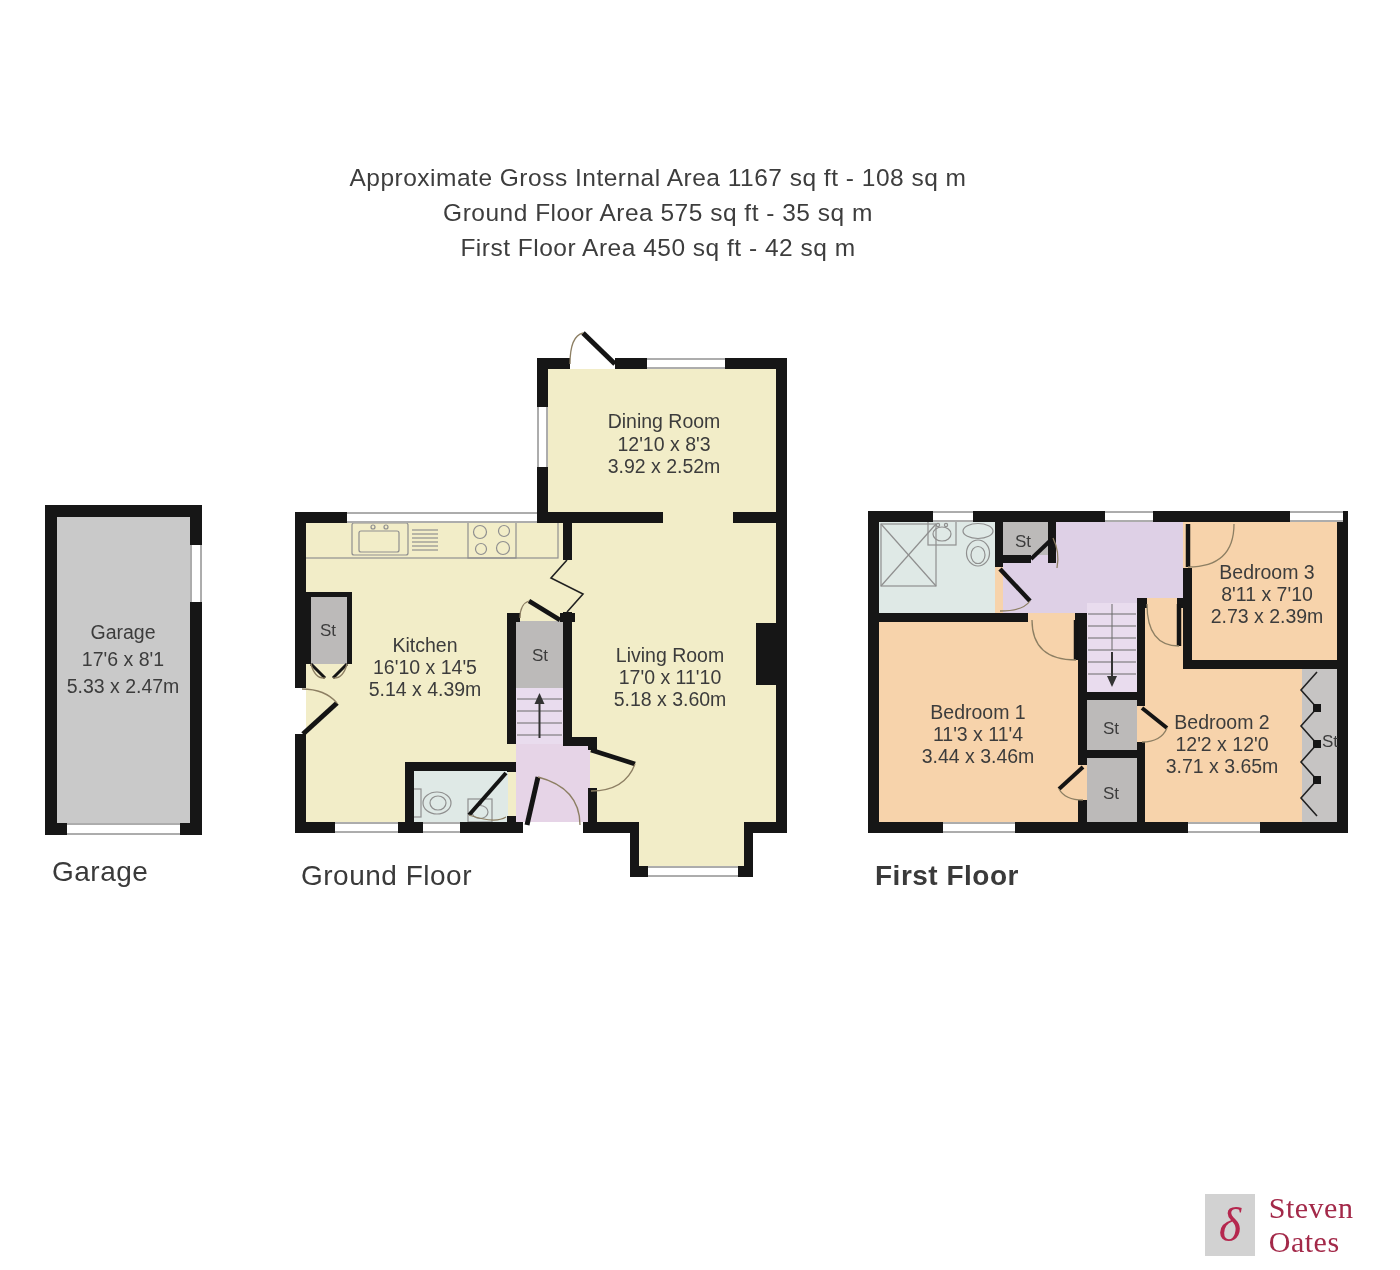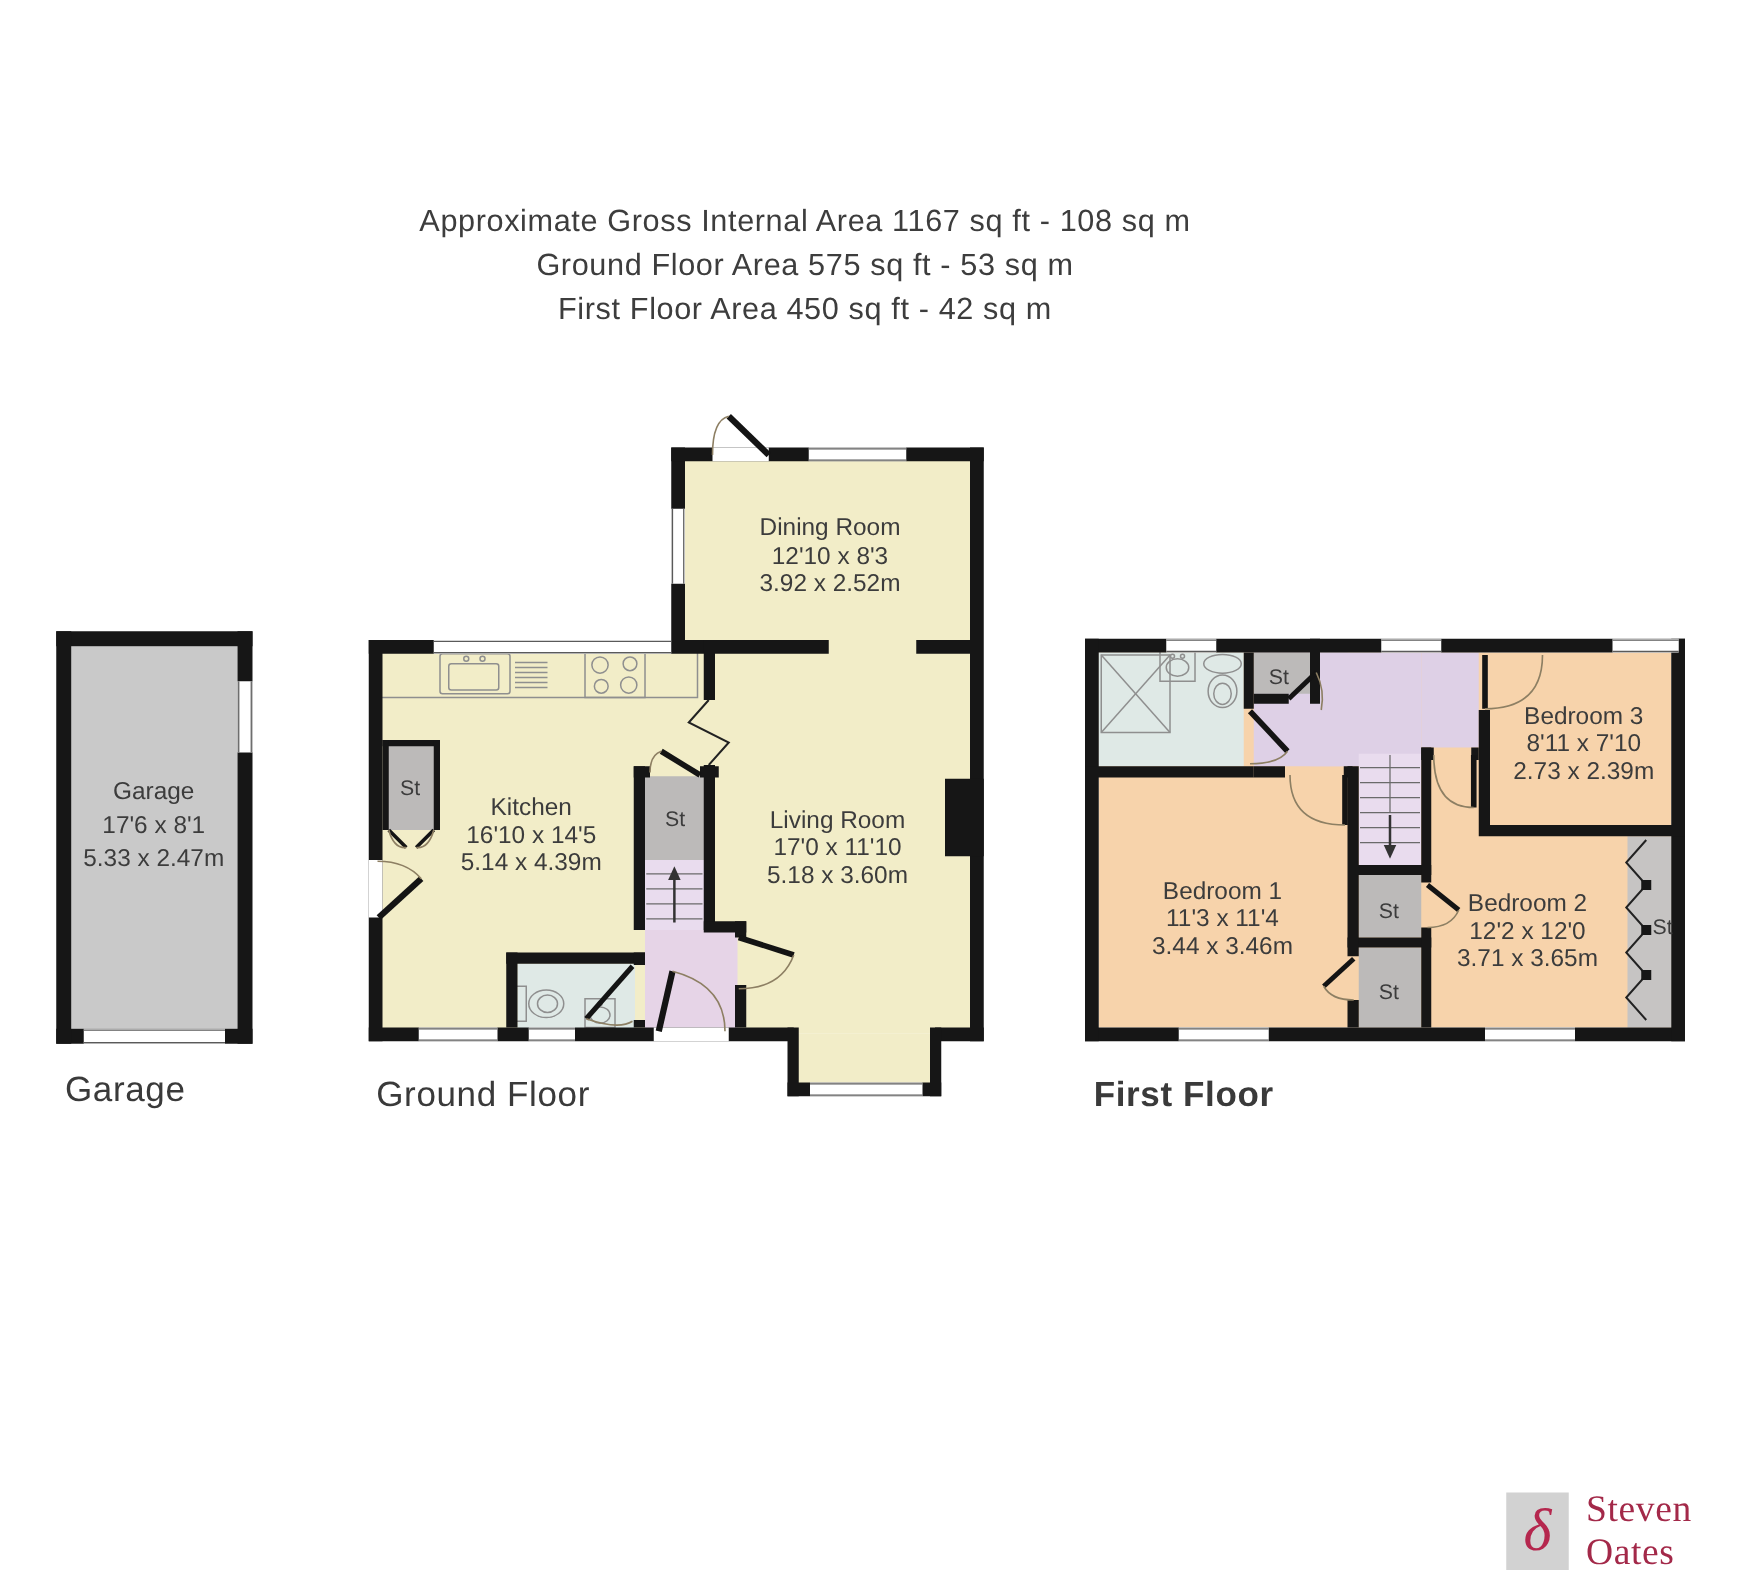--- a/index.html
+++ b/index.html
@@ -1,19 +1,19 @@
 <!DOCTYPE html>
 <html><head>
 <meta charset="utf-8">
 <style>
   html,body{margin:0;padding:0;background:#fff;}
   #canvas{position:relative;width:1400px;height:1270px;background:#ffffff;overflow:hidden;
           font-family:"Liberation Sans", sans-serif;}
   #plan-svg{position:absolute;left:0;top:0;}
-  .hdr{position:absolute;left:244px;top:160px;width:800px;text-align:center;
+  .hdr{position:absolute;left:258px;top:160px;width:800px;text-align:center;
        color:#3d3d3d;font-size:24.5px;line-height:35px;letter-spacing:.5px;}
   .floor-label{position:absolute;color:#3a3a3a;font-size:28px;letter-spacing:.5px;}
   #garage-label{left:52px;top:856px;}
   #ground-label{left:301px;top:860px;}
   #first-label{left:875px;top:860px;font-weight:bold;}
   #logo{position:absolute;left:1205px;top:1191px;display:flex;align-items:center;}
   #logo .mark{width:62px;height:62px;background:#d2d2d2;display:flex;align-items:center;justify-content:center;
       color:#b5274e;font-family:"Liberation Serif", serif;font-size:48px;font-style:italic;line-height:1;}
   #logo .brand{margin-left:14px;color:#a32949;font-family:"Liberation Serif", serif;font-size:30px;letter-spacing:.5px;}
   svg text{font-family:"Liberation Sans", sans-serif;fill:#3c3c3c;}
@@ -26,21 +26,21 @@
   .arc{stroke:#8d7f63;stroke-width:1.3;fill:none;}
   .tread{stroke:#6a6a6a;stroke-width:1;}
 </style>
 </head>
 <body>
 
 <div id="canvas">
 
   <div class="hdr">
     <div>Approximate Gross Internal Area 1167 sq ft - 108 sq m</div>
-    <div>Ground Floor Area 575 sq ft - 53 sq m</div>
+    <div>Ground Floor Area 575 sq ft - 35 sq m</div>
     <div>First Floor Area 450 sq ft - 42 sq m</div>
   </div>
 
   <svg id="plan-svg" width="1400" height="1270" viewBox="0 0 1400 1270">
 
     <g>
       <rect x="57" y="517" width="133" height="306" fill="#c9c9c9"></rect>
       <g>
         <rect class="wall" x="45" y="505" width="157" height="12"></rect>
         <rect class="wall" x="45" y="823" width="157" height="12"></rect>

